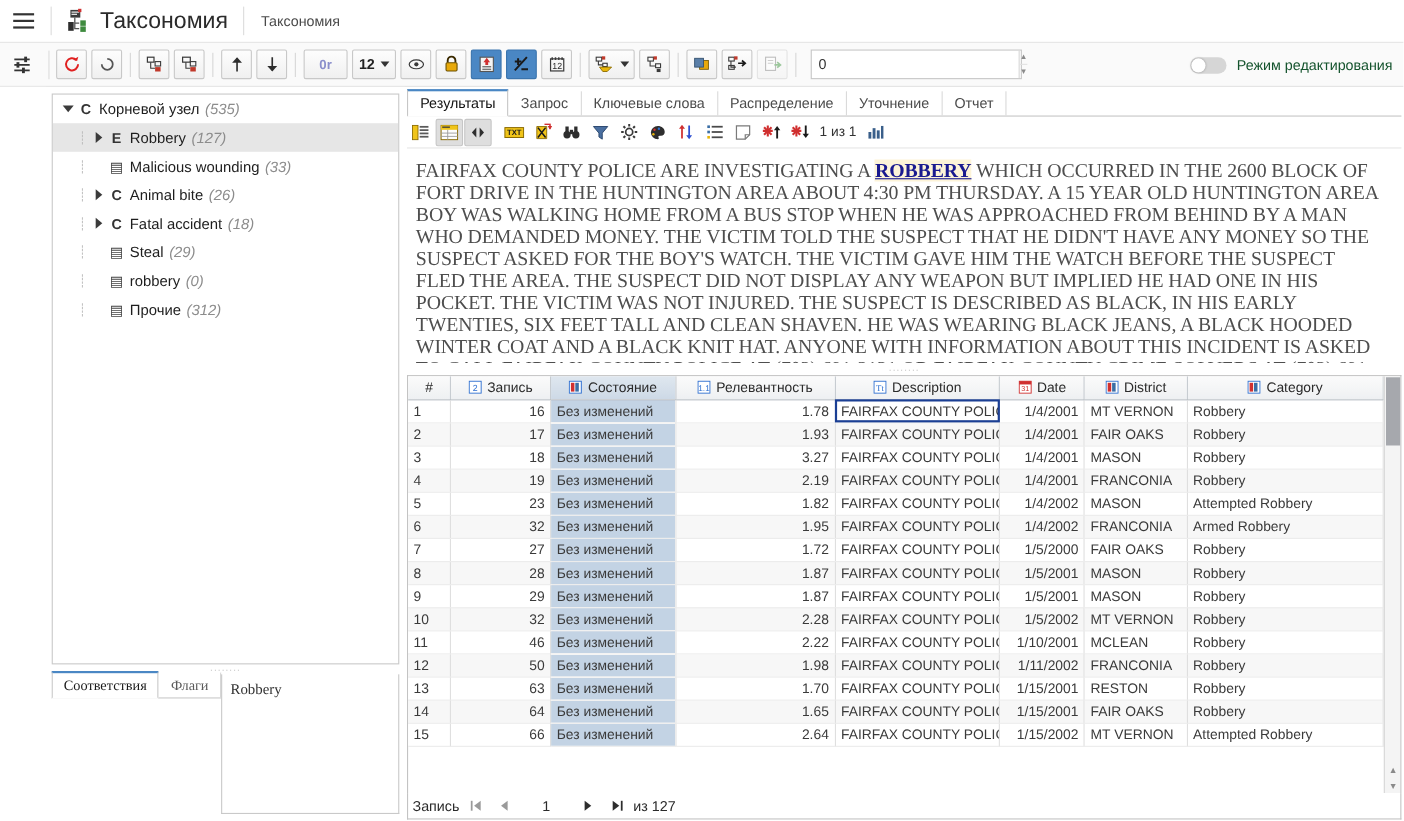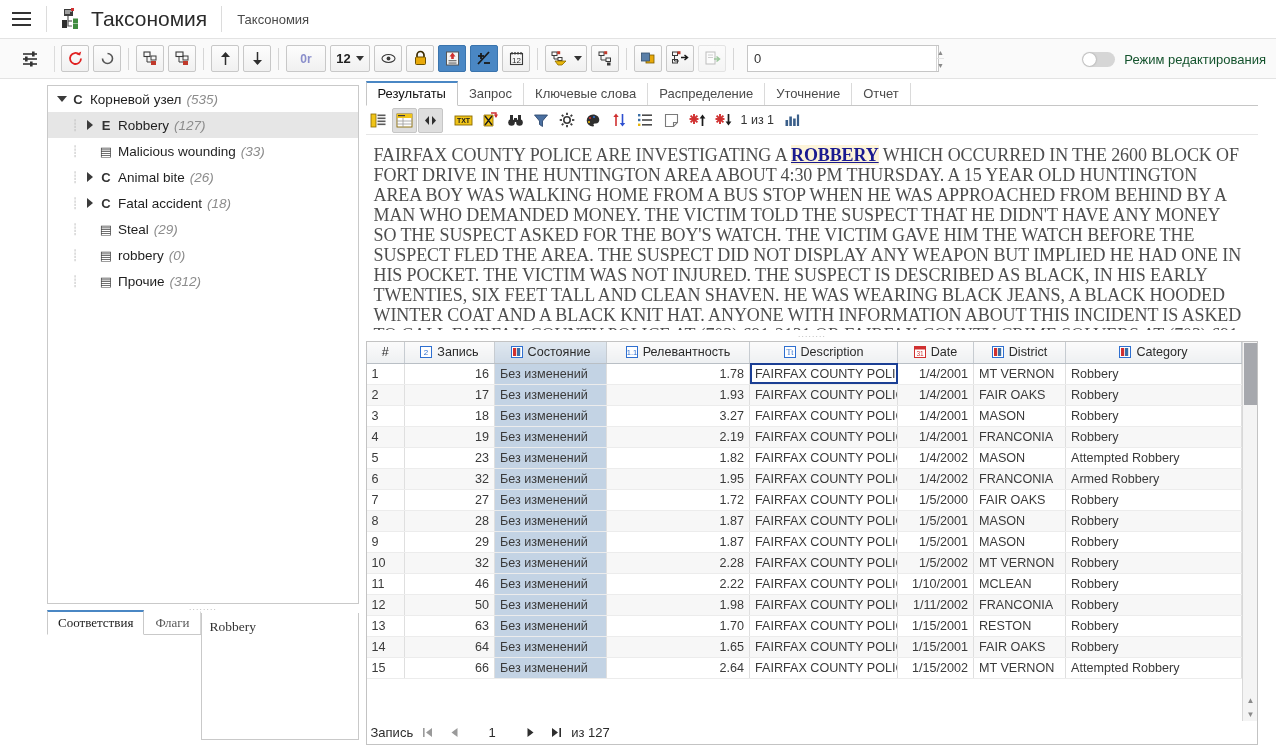--- a/index.html
+++ b/index.html
@@ -35,21 +35,21 @@
     font-family: "Liberation Sans", sans-serif;
   }
   .doc-title { font-size: 13px; color: #4a4a4a; padding-left: 11px; }
   
   .toolbar {
     height: 40px;
     display: flex;
     align-items: center;
     border-bottom: 1px solid #e3e3e3;
     background: #fafafa;
-    padding-left: 12px;
+    padding-left: 2px;
     position: relative;
   }
   .tb-icon-plain {
     width: 38px; height: 38px;
     display: flex; align-items: center; justify-content: center;
     cursor: pointer;
   }
   .tb-vsep { width: 1px; height: 22px; background: #d6d6d6; margin: 0 5px; }
   .tbtn {
     min-width: 28px; height: 27px;
@@ -141,21 +141,21 @@
     border-right: 1px solid #d7d7d7;
   }
   .tab.active {
     color: #1a1a1a; background: #fff;
     border: 1px solid #c9c9c9; border-bottom: 1px solid #fff;
     border-top: 2px solid #4a87c4;
     margin-bottom: -1px;
   }
   .lower-panel { flex: 1; border: 1px solid #c9c9c9; border-top: none; background: #fff; padding: 6px 8px; font-size: 13.5px; color: #333; }
   
-  .right-pane { flex: 1; display: flex; flex-direction: column; padding: 4px 18px 0 2px; }
+  .right-pane { flex: 1; display: flex; flex-direction: column; padding: 4px 2px 0 2px; }
   .main-tabs { display: flex; align-items: flex-end; height: 23px; border-bottom: 1px solid #c6c6c6; }
   .mtab {
     padding: 2px 11px 3px 11px; font-size: 13px; color: #4b4b4b;
     cursor: pointer; border-right: 1px solid #dadada; line-height: 17px;
   }
   .mtab.active {
     color: #111; background: #fff;
     border: 1px solid #c6c6c6; border-bottom: 1px solid #fff;
     border-top: 2px solid #4a87c4;
     margin-bottom: -1px;

